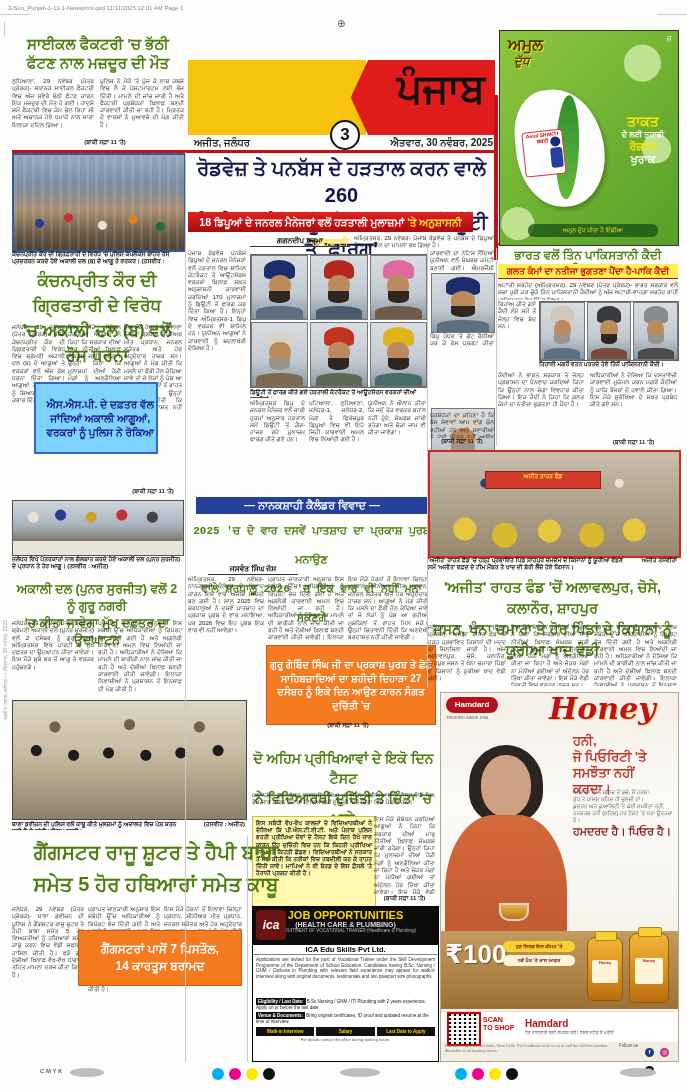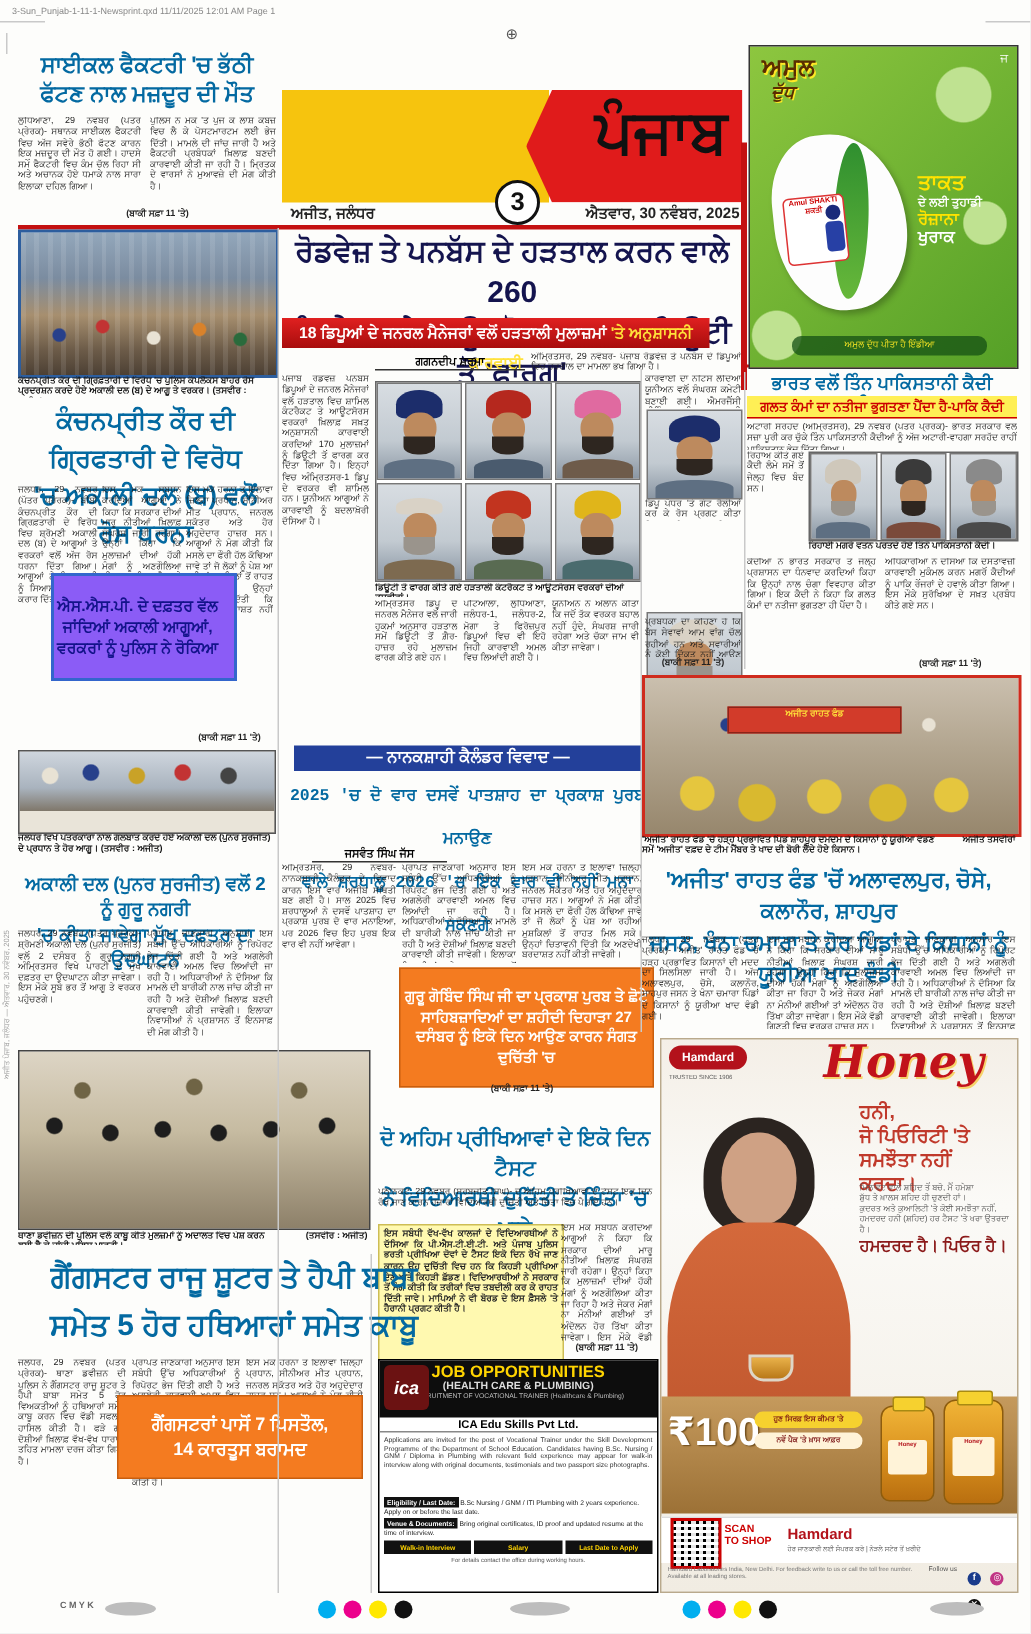--- a/index.html
+++ b/index.html
@@ -1,19 +1,19 @@
 <!DOCTYPE html>
 <html><head>
 <meta charset="utf-8">
 <style>
   html,body{margin:0;padding:0;background:#e9e9e9;}
   #page{position:relative;width:687px;height:1089px;background:#fdfdfb;margin:0 auto;
         font-family:"Liberation Sans","DejaVu Sans",sans-serif;overflow:hidden;}
   .abs{position:absolute;}
-  .hl{font-weight:bold;text-align:center;color:#0369a1;}
+  .hl{font-weight:bold;text-align:center;color:#4d7c0f;}
   .bodytxt{font-size:6px;line-height:7.3px;text-align:justify;color:#1c1c1c;overflow:hidden;}
   .cap{font-size:6px;line-height:7px;font-weight:bold;color:#111;overflow:hidden;}
   .cont{font-size:6px;font-weight:bold;text-align:center;color:#222;}
   .photo{position:absolute;overflow:hidden;}
   .vline{position:absolute;width:1px;background:#c9c9c9;}
   .hline{position:absolute;height:1px;background:#c9c9c9;}
 
   
   .mast-yellow{position:absolute;left:0;top:0;width:58%;height:100%;background:#f6c40e;}
   .mast-red{position:absolute;right:0;top:0;width:47%;height:100%;background:#e01b1b;
@@ -23,22 +23,22 @@
   .punjab-title{position:absolute;right:10px;top:6px;font-size:40px;font-weight:bold;color:#111;}
   .page-circle{position:absolute;width:26px;height:26px;border:2.5px solid #111;border-radius:50%;
                background:#fff;font-size:17px;font-weight:bold;text-align:center;line-height:26px;color:#111;}
 
   .redrule{position:absolute;background:#c41111;}
   .subhead-strip{position:absolute;background:linear-gradient(180deg,#e02020,#a80d0d);
                  color:#fff;font-weight:bold;font-size:10.5px;text-align:center;line-height:20px;}
   .subhead-strip .yel{color:#ffe13a;}
   .section-bar{position:absolute;background:#23409a;color:#fff;font-weight:bold;font-size:11px;
                text-align:center;line-height:17px;}
-  .ybox{position:absolute;background:#8b5cf6;border:2px solid #3366cc;font-weight:bold;
-        text-align:center;color:#13138a;display:flex;align-items:center;justify-content:flex-start;padding:2px;}
+  .ybox{position:absolute;background:#7dd3fc;border:2px solid #3366cc;font-weight:bold;
+        text-align:center;color:#13138a;display:flex;align-items:center;justify-content:flex-end;padding:2px;}
   .obox{position:absolute;background:#f47b20;color:#fff;font-weight:bold;text-align:center;
         display:flex;align-items:center;justify-content:center;padding:2px;border:1px solid #c85e0e;}
   .yellow-note{position:absolute;background:#fff9b0;border:1px solid #cdbd55;font-size:6px;
                line-height:7.2px;font-weight:bold;color:#222;text-align:justify;padding:3px;overflow:hidden;}
 
   
   .portrait{position:relative;background:linear-gradient(180deg,#d8dde2 0,#c2cad1 60%,#8b97a4 100%);overflow:hidden;border:1px solid #777;}
   .portrait .turban{position:absolute;top:6%;left:22%;width:56%;height:30%;border-radius:50% 50% 20% 20%;background:var(--t,#27408b);}
   .portrait .face{position:absolute;top:30%;left:30%;width:40%;height:34%;background:#bd8a5e;border-radius:45%;}
   .portrait .beard{position:absolute;top:56%;left:31%;width:38%;height:18%;background:#2e2620;border-radius:0 0 45% 45%;}
@@ -167,21 +167,21 @@
     <div class="abs" style="left:14px;top:23px;font-size:12px;font-weight:bold;color:#5a2d00;text-shadow:1px 1px 0 #ffe924;font-style:italic;">ਦੁੱਧ</div>
     <div class="abs" style="right:6px;top:3px;font-size:8px;color:#fff;">ਜ</div>
     <div class="pouch">
       <div class="swoosh"></div>
       <div class="lbl">Amul SHAKTI ਸ਼ਕਤੀ</div>
       <div class="kid">
           <div class="h"></div>
           <div class="b"></div>
         </div>
     </div>
-    <div class="abs" style="left:112px;top:82px;width:62px;text-align:left;">
+    <div class="abs" style="left:112px;top:82px;width:62px;text-align:center;">
       <div style="font-size:14px;font-weight:bold;color:#ffe300;">ਤਾਕਤ</div>
       <div style="font-size:8px;color:#fff;font-weight:bold;">ਦੇ ਲਈ ਤੁਹਾਡੀ</div>
       <div style="font-size:11px;font-weight:bold;color:#ffe300;">ਰੋਜ਼ਾਨਾ</div>
       <div style="font-size:11px;font-weight:bold;color:#fff;">ਖੁਰਾਕ</div>
     </div>
     <div class="abs" style="left:28px;bottom:8px;width:130px;height:13px;background:rgba(20,80,20,.75);color:#ffe924;font-size:6px;text-align:center;line-height:13px;border-radius:6px;">ਅਮੁਲ ਦੁੱਧ ਪੀਤਾ ਹੈ ਇੰਡੀਆ</div>
   </div>
 
   <div class="abs hl" style="left:188px;top:155px;width:307px;font-size:20px;line-height:27px;color:#14144e;">
     <div>ਰੋਡਵੇਜ਼ ਤੇ ਪਨਬੱਸ ਦੇ ਹੜਤਾਲ ਕਰਨ ਵਾਲੇ 260</div>

